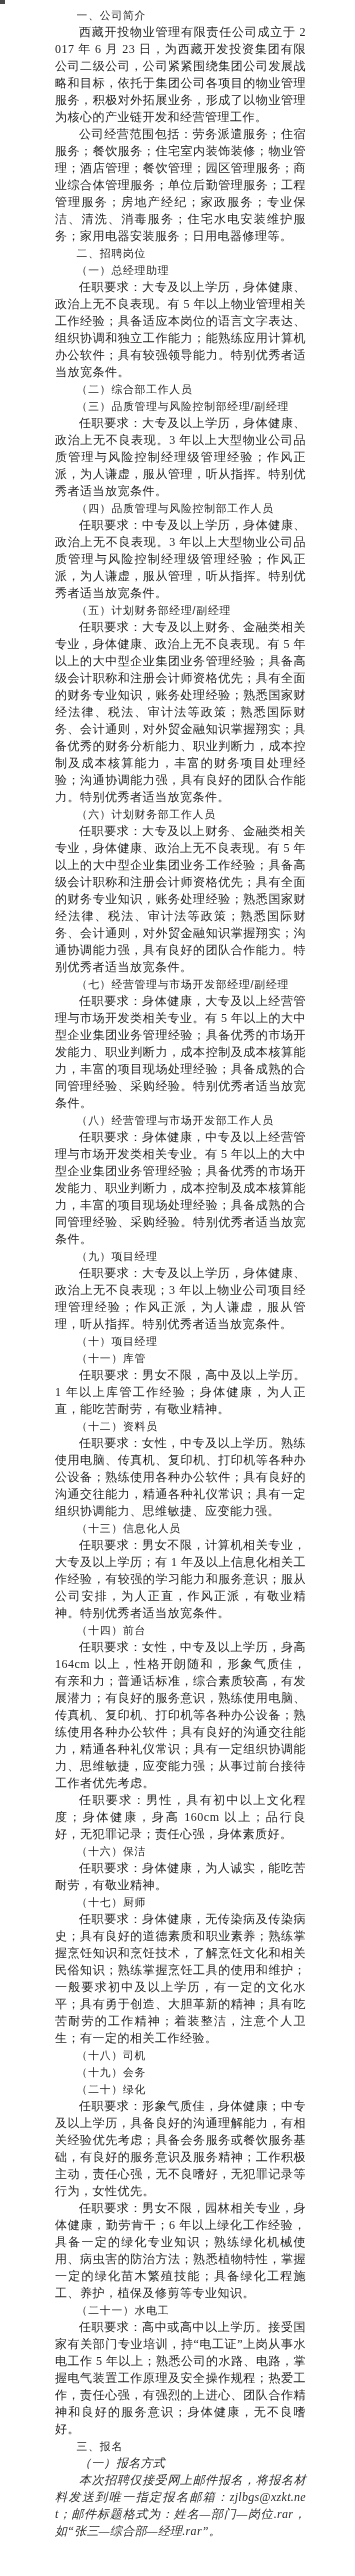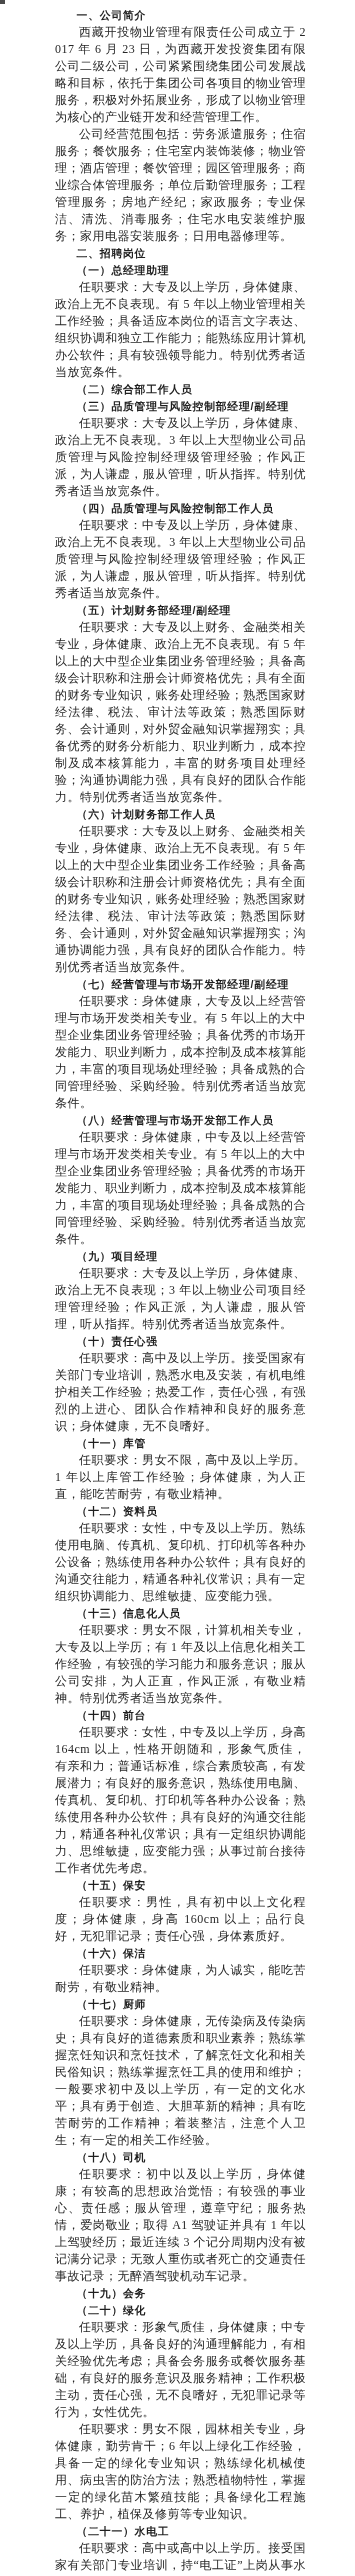--- a/index.html
+++ b/index.html
@@ -24,21 +24,21 @@
   .blk {
     font-size: 12px;
     line-height: 17px;
     text-indent: 2em;
     letter-spacing: 0.5px;
     word-break: break-all;
   }
   .blk.p { text-align: justify; }
   .blk.h1, .blk.h2 {
     font-family: "Liberation Sans", sans-serif;
-    font-weight: 700;
+    font-weight: 400;
     font-size: 10.8px;
     color: #1f1f1f;
     letter-spacing: 0.8px;
     text-align: left;
   }
   .blk.k, .blk.kh {
     font-style: italic;
     color: #2e2e2e;
     text-align: justify;
     letter-spacing: 0.3px;
@@ -66,38 +66,35 @@
       <div class="blk h2">（五）计划财务部经理/副经理</div>
       <div class="blk p">任职要求：大专及以上财务、金融类相关专业，身体健康、政治上无不良表现。有 5 年以上的大中型企业集团业务管理经验；具备高级会计职称和注册会计师资格优先；具有全面的财务专业知识，账务处理经验；熟悉国家财经法律、税法、审计法等政策；熟悉国际财务、会计通则，对外贸金融知识掌握翔实；具备优秀的财务分析能力、职业判断力，成本控制及成本核算能力，丰富的财务项目处理经验；沟通协调能力强，具有良好的团队合作能力。特别优秀者适当放宽条件。</div>
       <div class="blk h2">（六）计划财务部工作人员</div>
       <div class="blk p">任职要求：大专及以上财务、金融类相关专业，身体健康、政治上无不良表现。有 5 年以上的大中型企业集团业务工作经验；具备高级会计职称和注册会计师资格优先；具有全面的财务专业知识，账务处理经验；熟悉国家财经法律、税法、审计法等政策；熟悉国际财务、会计通则，对外贸金融知识掌握翔实；沟通协调能力强，具有良好的团队合作能力。特别优秀者适当放宽条件。</div>
       <div class="blk h2">（七）经营管理与市场开发部经理/副经理</div>
       <div class="blk p">任职要求：身体健康，大专及以上经营管理与市场开发类相关专业。有 5 年以上的大中型企业集团业务管理经验；具备优秀的市场开发能力、职业判断力，成本控制及成本核算能力，丰富的项目现场处理经验；具备成熟的合同管理经验、采购经验。特别优秀者适当放宽条件。</div>
       <div class="blk h2">（八）经营管理与市场开发部工作人员</div>
       <div class="blk p">任职要求：身体健康，中专及以上经营管理与市场开发类相关专业。有 5 年以上的大中型企业集团业务管理经验；具备优秀的市场开发能力、职业判断力，成本控制及成本核算能力，丰富的项目现场处理经验；具备成熟的合同管理经验、采购经验。特别优秀者适当放宽条件。</div>
       <div class="blk h2">（九）项目经理</div>
       <div class="blk p">任职要求：大专及以上学历，身体健康、政治上无不良表现；3 年以上物业公司项目经理管理经验；作风正派，为人谦虚，服从管理，听从指挥。特别优秀者适当放宽条件。</div>
-      <div class="blk h2">（十）责任心强</div>
-      <div class="blk p">任职要求：高中及以上学历。接受国家有关部门专业培训，熟悉水电及安装，有机电维护相关工作经验；热爱工作，责任心强，有强烈的上进心、团队合作精神和良好的服务意识；身体健康，无不良嗜好。</div>
+      <div class="blk h2">（十）项目经理</div>
       <div class="blk h2">（十一）库管</div>
       <div class="blk p">任职要求：男女不限，高中及以上学历。1 年以上库管工作经验；身体健康，为人正直，能吃苦耐劳，有敬业精神。</div>
       <div class="blk h2">（十二）资料员</div>
       <div class="blk p">任职要求：女性，中专及以上学历。熟练使用电脑、传真机、复印机、打印机等各种办公设备；熟练使用各种办公软件；具有良好的沟通交往能力，精通各种礼仪常识；具有一定组织协调能力、思维敏捷、应变能力强。</div>
       <div class="blk h2">（十三）信息化人员</div>
       <div class="blk p">任职要求：男女不限，计算机相关专业，大专及以上学历；有 1 年及以上信息化相关工作经验，有较强的学习能力和服务意识；服从公司安排，为人正直，作风正派，有敬业精神。特别优秀者适当放宽条件。</div>
       <div class="blk h2">（十四）前台</div>
       <div class="blk p">任职要求：女性，中专及以上学历，身高 164cm 以上，性格开朗随和，形象气质佳，有亲和力；普通话标准，综合素质较高，有发展潜力；有良好的服务意识，熟练使用电脑、传真机、复印机、打印机等各种办公设备；熟练使用各种办公软件；具有良好的沟通交往能力，精通各种礼仪常识；具有一定组织协调能力、思维敏捷，应变能力强；从事过前台接待工作者优先考虑。</div>
-      <div class="blk h2">（十五）保安</div>
       <div class="blk p">任职要求：男性，具有初中以上文化程度；身体健康，身高 160cm 以上；品行良好，无犯罪记录；责任心强，身体素质好。</div>
       <div class="blk h2">（十六）保洁</div>
       <div class="blk p">任职要求：身体健康，为人诚实，能吃苦耐劳，有敬业精神。</div>
       <div class="blk h2">（十七）厨师</div>
       <div class="blk p">任职要求：身体健康，无传染病及传染病史；具有良好的道德素质和职业素养；熟练掌握烹饪知识和烹饪技术，了解烹饪文化和相关民俗知识；熟练掌握烹饪工具的使用和维护；一般要求初中及以上学历，有一定的文化水平；具有勇于创造、大胆革新的精神；具有吃苦耐劳的工作精神；着装整洁，注意个人卫生；有一定的相关工作经验。</div>
       <div class="blk h2">（十八）司机</div>
-      <div class="blk p">任职要求：初中以及以上学历，身体健康；有较高的思想政治觉悟；有较强的事业心、责任感；服从管理，遵章守纪；服务热情，爱岗敬业；取得 A1 驾驶证并具有 1 年以上驾驶经历；最近连续 3 个记分周期内没有被记满分记录；无致人重伤或者死亡的交通责任事故记录；无醉酒驾驶机动车记录。</div>
       <div class="blk h2">（十九）会务</div>
       <div class="blk h2">（二十）绿化</div>
       <div class="blk p">任职要求：形象气质佳，身体健康；中专及以上学历，具备良好的沟通理解能力，有相关经验优先考虑；具备会务服务或餐饮服务基础，有良好的服务意识及服务精神；工作积极主动，责任心强，无不良嗜好，无犯罪记录等行为，女性优先。</div>
       <div class="blk p">任职要求：男女不限，园林相关专业，身体健康，勤劳肯干；6 年以上绿化工作经验，具备一定的绿化专业知识；熟练绿化机械使用、病虫害的防治方法；熟悉植物特性，掌握一定的绿化苗木繁殖技能；具备绿化工程施工、养护，植保及修剪等专业知识。</div>
       <div class="blk h2">（二十一）水电工</div>
       <div class="blk p">任职要求：高中或高中以上学历。接受国家有关部门专业培训，持“电工证”上岗从事水电工作 5 年以上；熟悉公司的水路、电路，掌握电气装置工作原理及安全操作规程；热爱工作，责任心强，有强烈的上进心、团队合作精神和良好的服务意识；身体健康，无不良嗜好。</div>
       <div class="blk h1">三、报名</div>
       <div class="blk kh">（一）报名方式</div>
       <div class="blk k">本次招聘仅接受网上邮件报名，将报名材料发送到唯一指定报名邮箱：zjlbgs@xzkt.net；邮件标题格式为：姓名—部门—岗位.rar，如“张三—综合部—经理.rar”。</div>
     </div>

